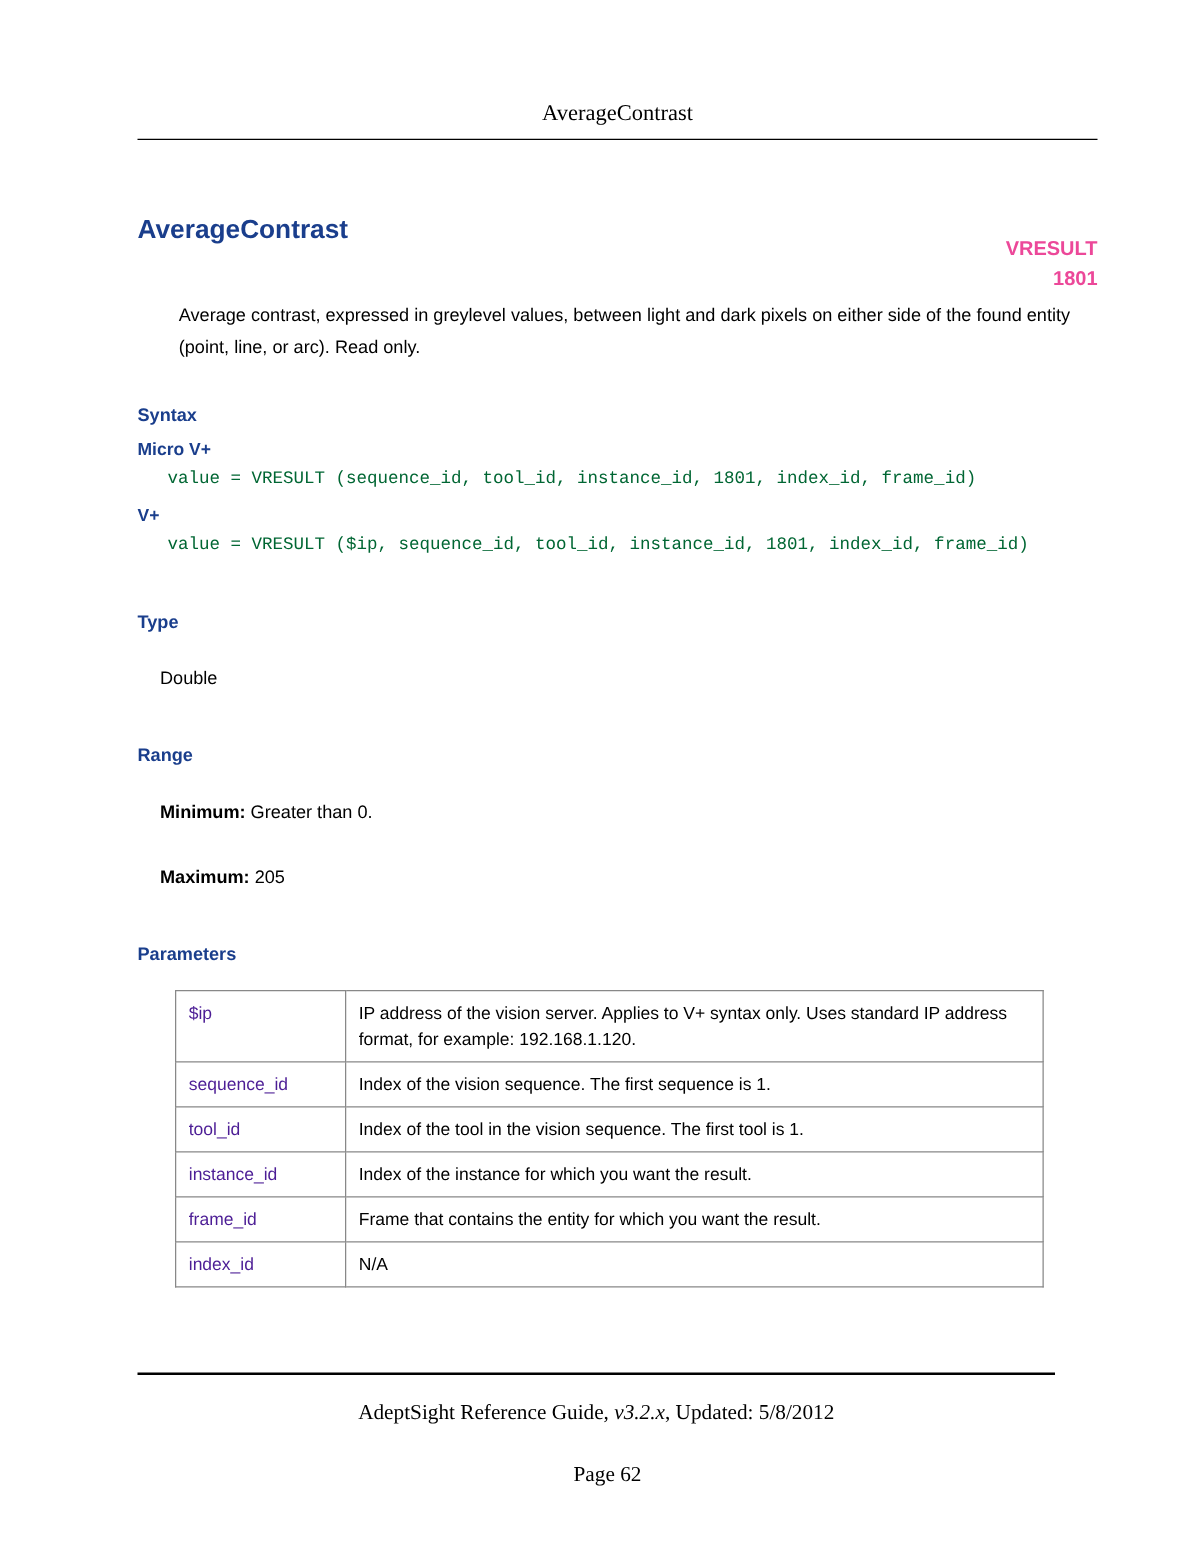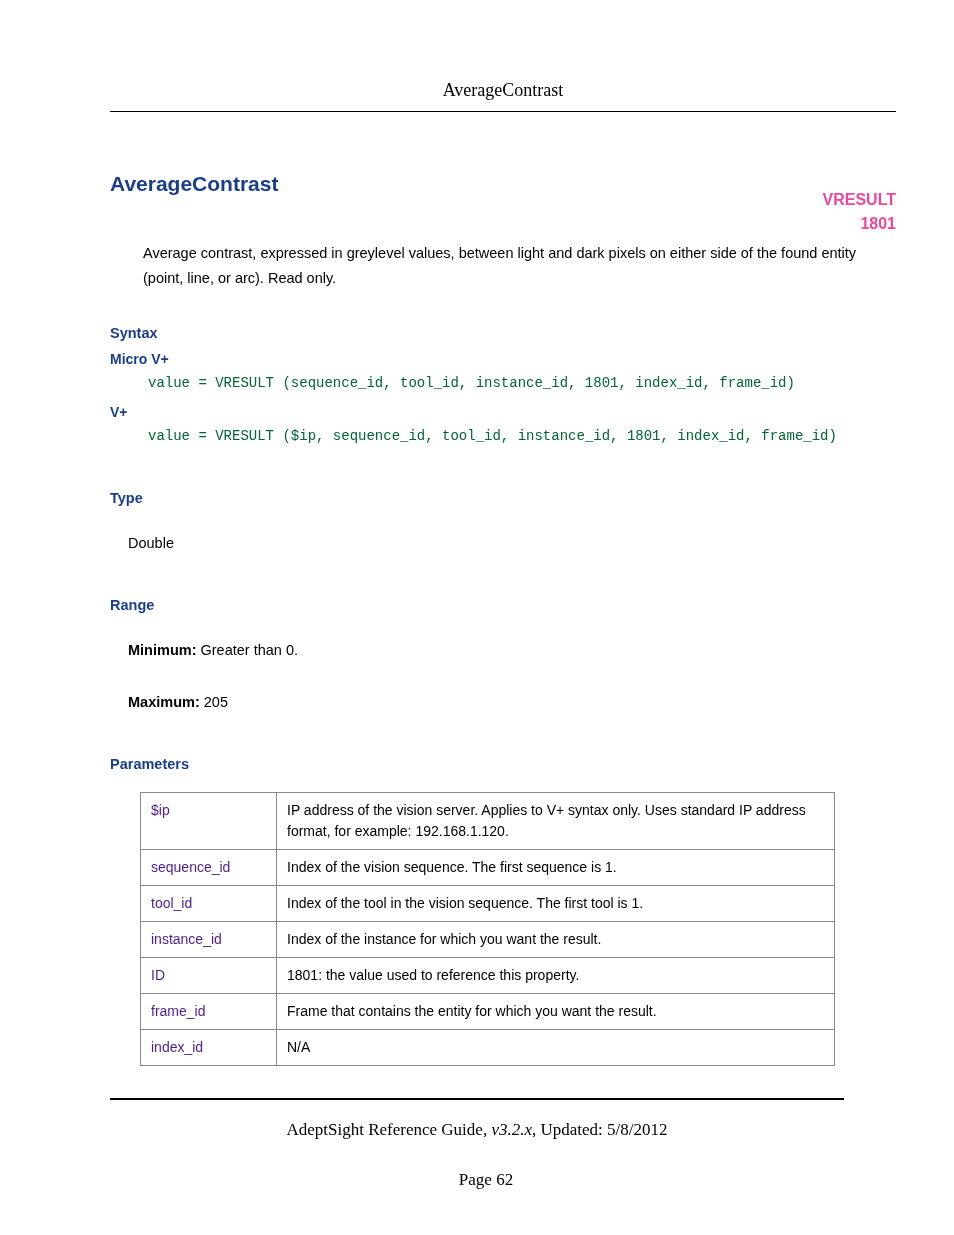--- a/index.html
+++ b/index.html
@@ -7,21 +7,21 @@
     padding: 0;
     font-family: Verdana, Geneva, sans-serif;
     font-size: 14px;
     color: #000;
     background: #fff;
   }
   .page {
     width: 954px;
     height: 1235px;
     box-sizing: border-box;
-    padding: 80px 58px 50px 110px;
+    padding: 80px 76px 50px 110px;
     position: relative;
   }
   .running-head {
     text-align: center;
     font-family: "Times New Roman", Times, serif;
     font-size: 18px;
     padding-bottom: 10px;
     border-bottom: 1.5px solid #000;
     margin-bottom: 60px;
   }
@@ -61,21 +61,21 @@
     font-weight: bold;
     color: #1a3e8c;
     font-size: 14px;
     margin-top: 8px;
     margin-bottom: 4px;
   }
   .code-line {
     font-family: "Courier New", Courier, monospace;
     font-size: 14px;
     color: #006633;
-    margin-left: 38px;
+    margin-left: 24px;
     white-space: nowrap;
     line-height: 1.8;
   }
   .indent-text {
     margin-left: 18px;
     font-size: 14.5px;
     line-height: 1.9;
     margin-top: 24px;
   }
   .bold-label {
@@ -175,24 +175,20 @@
     </tr>
     <tr>
       <td class="param-name">tool_id</td>
       <td>Index of the tool in the vision sequence. The first tool is 1.</td>
     </tr>
     <tr>
       <td class="param-name">instance_id</td>
       <td>Index of the instance for which you want the result.</td>
     </tr>
     <tr>
-      <td class="param-name">ID</td>
-      <td>1801: the value used to reference this property.</td>
-    </tr>
-    <tr>
       <td class="param-name">frame_id</td>
       <td>Frame that contains the entity for which you want the result.</td>
     </tr>
     <tr>
       <td class="param-name">index_id</td>
       <td>N/A</td>
     </tr>
   </tbody>
     </table>
 

